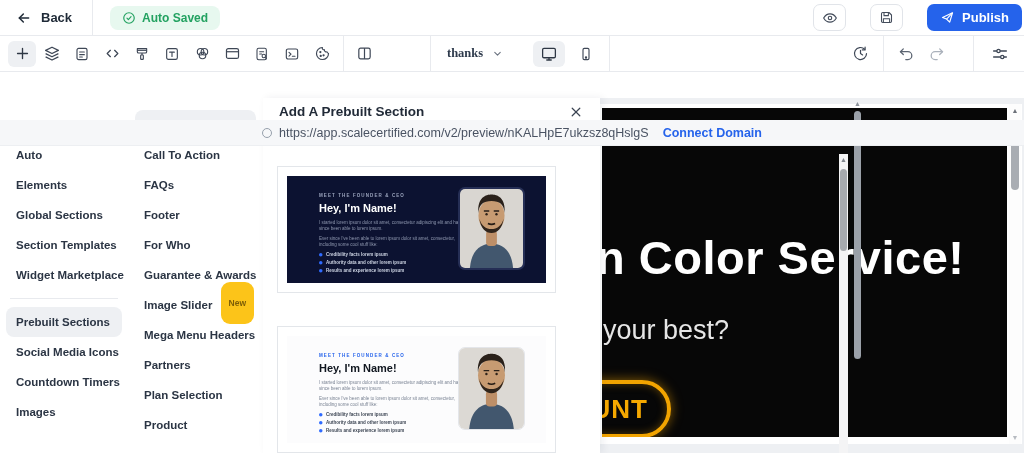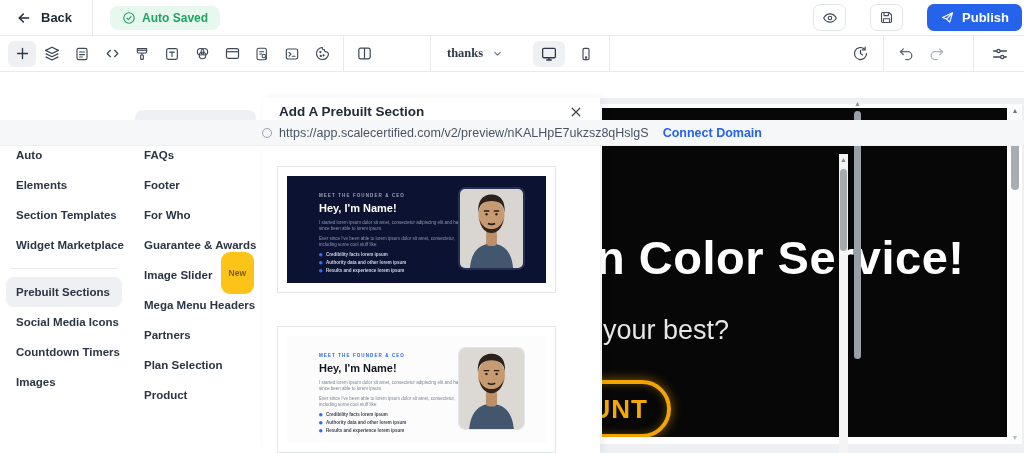--- a/index.html
+++ b/index.html
@@ -332,31 +332,33 @@
     <span class="url-text">https://app.scalecertified.com/v2/preview/nKALHpE7ukzsz8qHslgS</span>
     <span class="connect">Connect Domain</span>
   </div>
 
   <div class="main">
 
     <nav class="sidebar">
       <div class="nav-item">Sections</div>
       <div class="nav-item">Auto</div>
       <div class="nav-item">Elements</div>
+      <div class="nav-item">Global Sections</div>
       <div class="nav-item">Section Templates</div>
       <div class="nav-item">Widget Marketplace</div>
       <div class="side-divider"></div>
       <div class="nav-item active">Prebuilt Sections</div>
       <div class="nav-item">Social Media Icons</div>
       <div class="nav-item">Countdown Timers</div>
       <div class="nav-item">Images</div>
     </nav>
 
     <nav class="categories">
       <div class="cat-item active">Icons</div>
+      <div class="cat-item">Call To Action</div>
       <div class="cat-item">FAQs</div>
       <div class="cat-item">Footer</div>
       <div class="cat-item">For Who</div>
       <div class="cat-item">Guarantee &amp; Awards</div>
       <div class="cat-item">
         <span>Image Slider</span>
         <span class="badge-new">New</span>
       </div>
       <div class="cat-item">Mega Menu Headers</div>
       <div class="cat-item">Partners</div>

